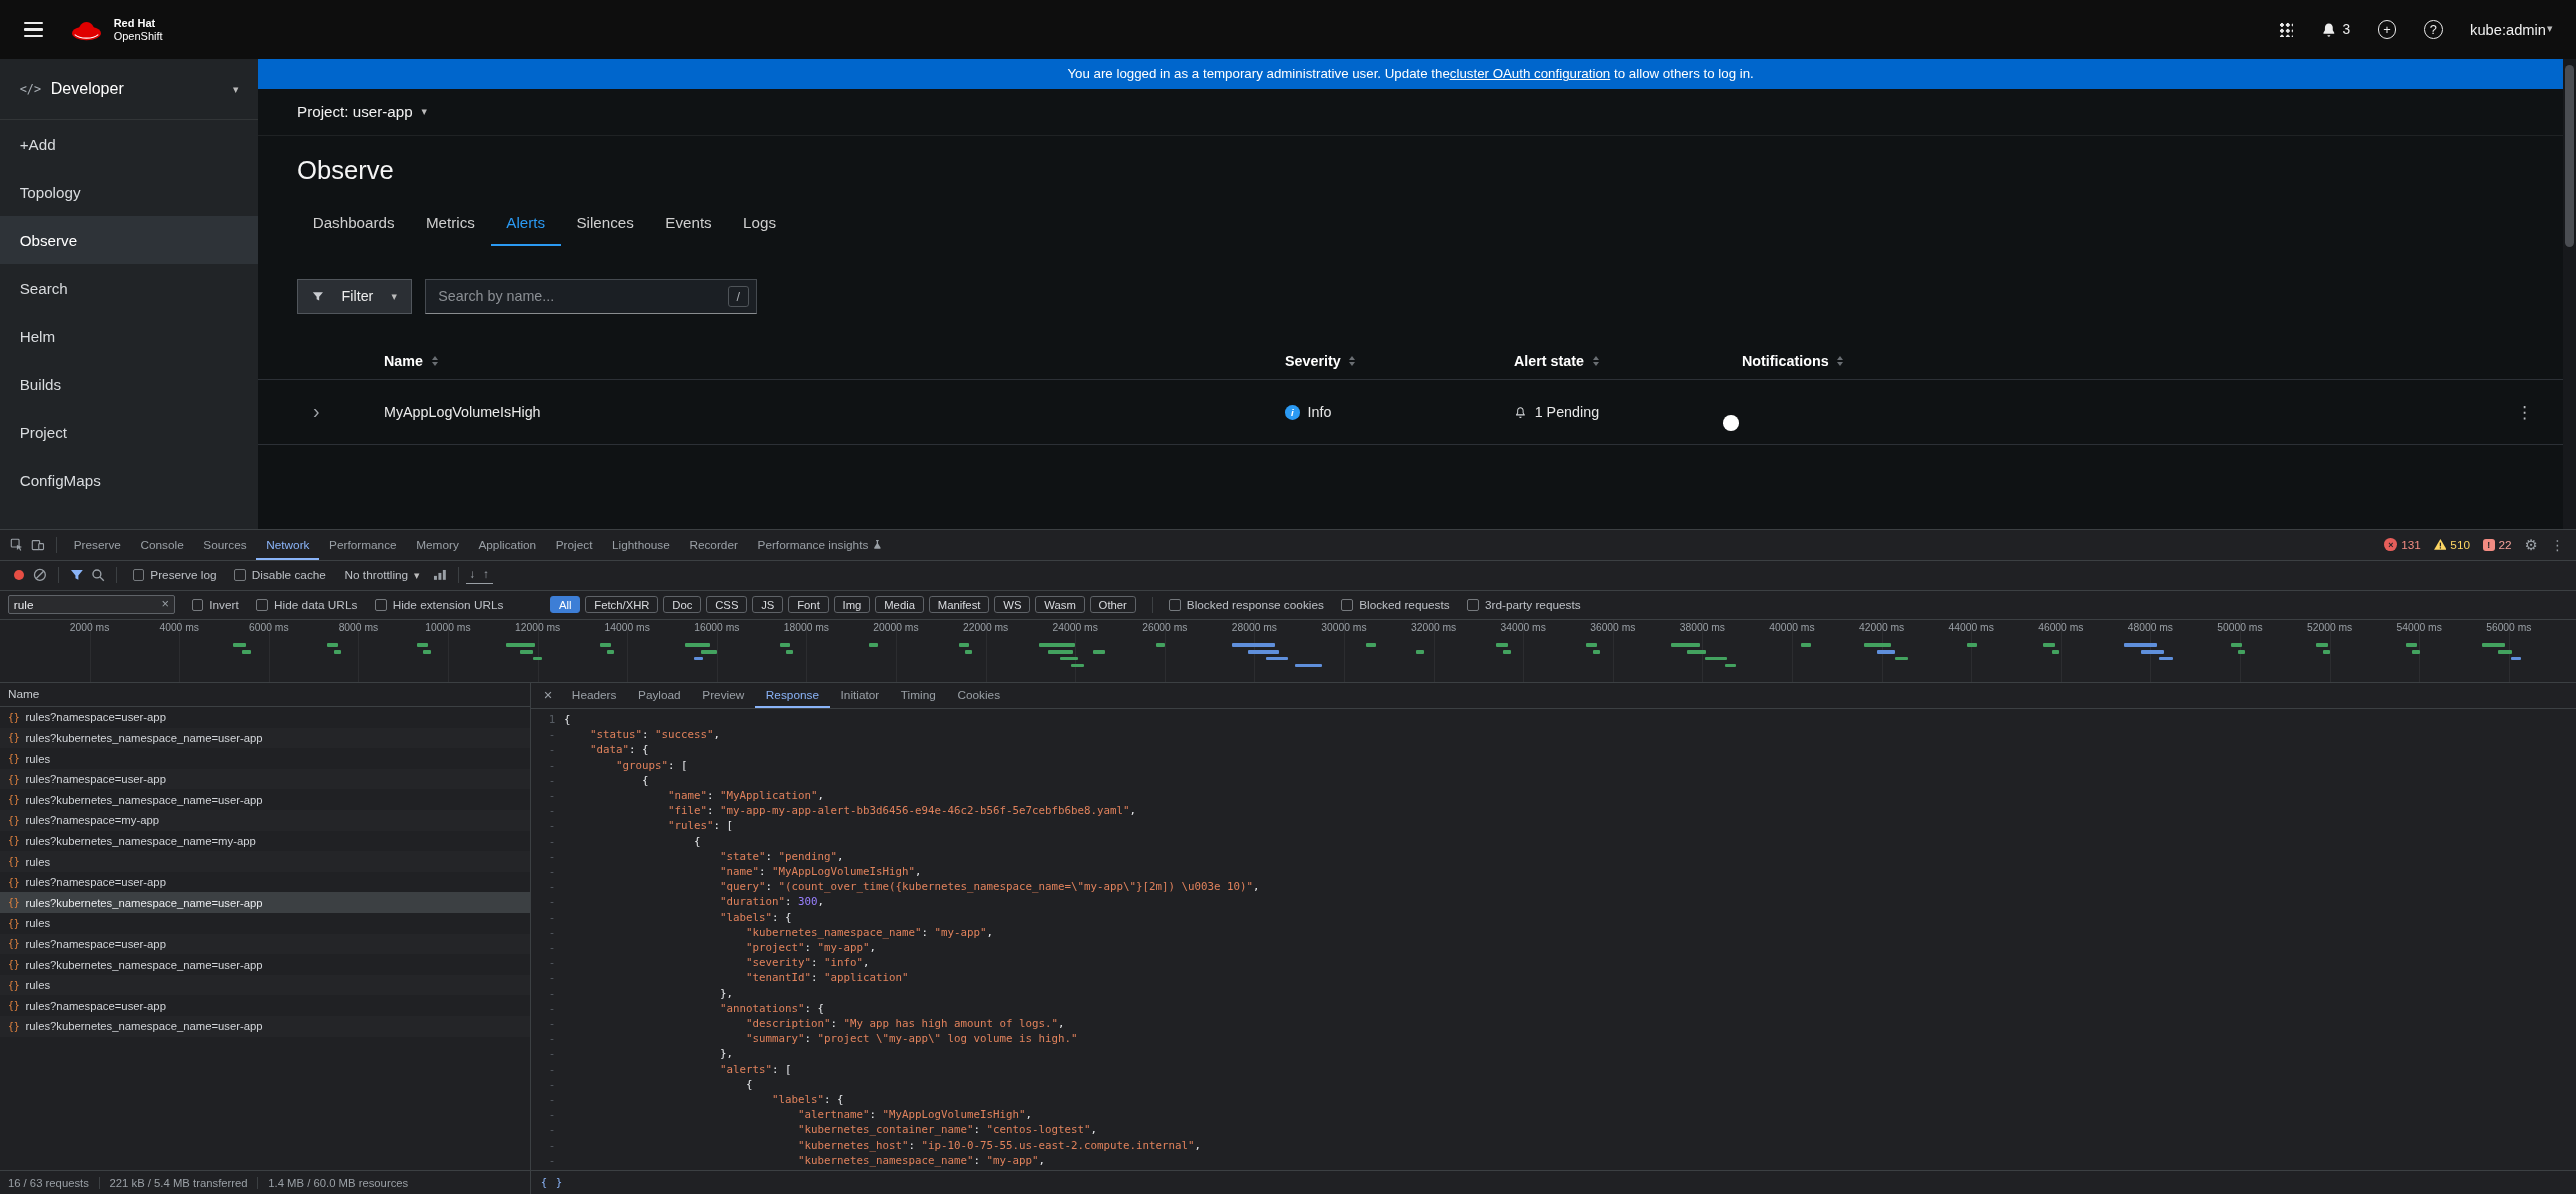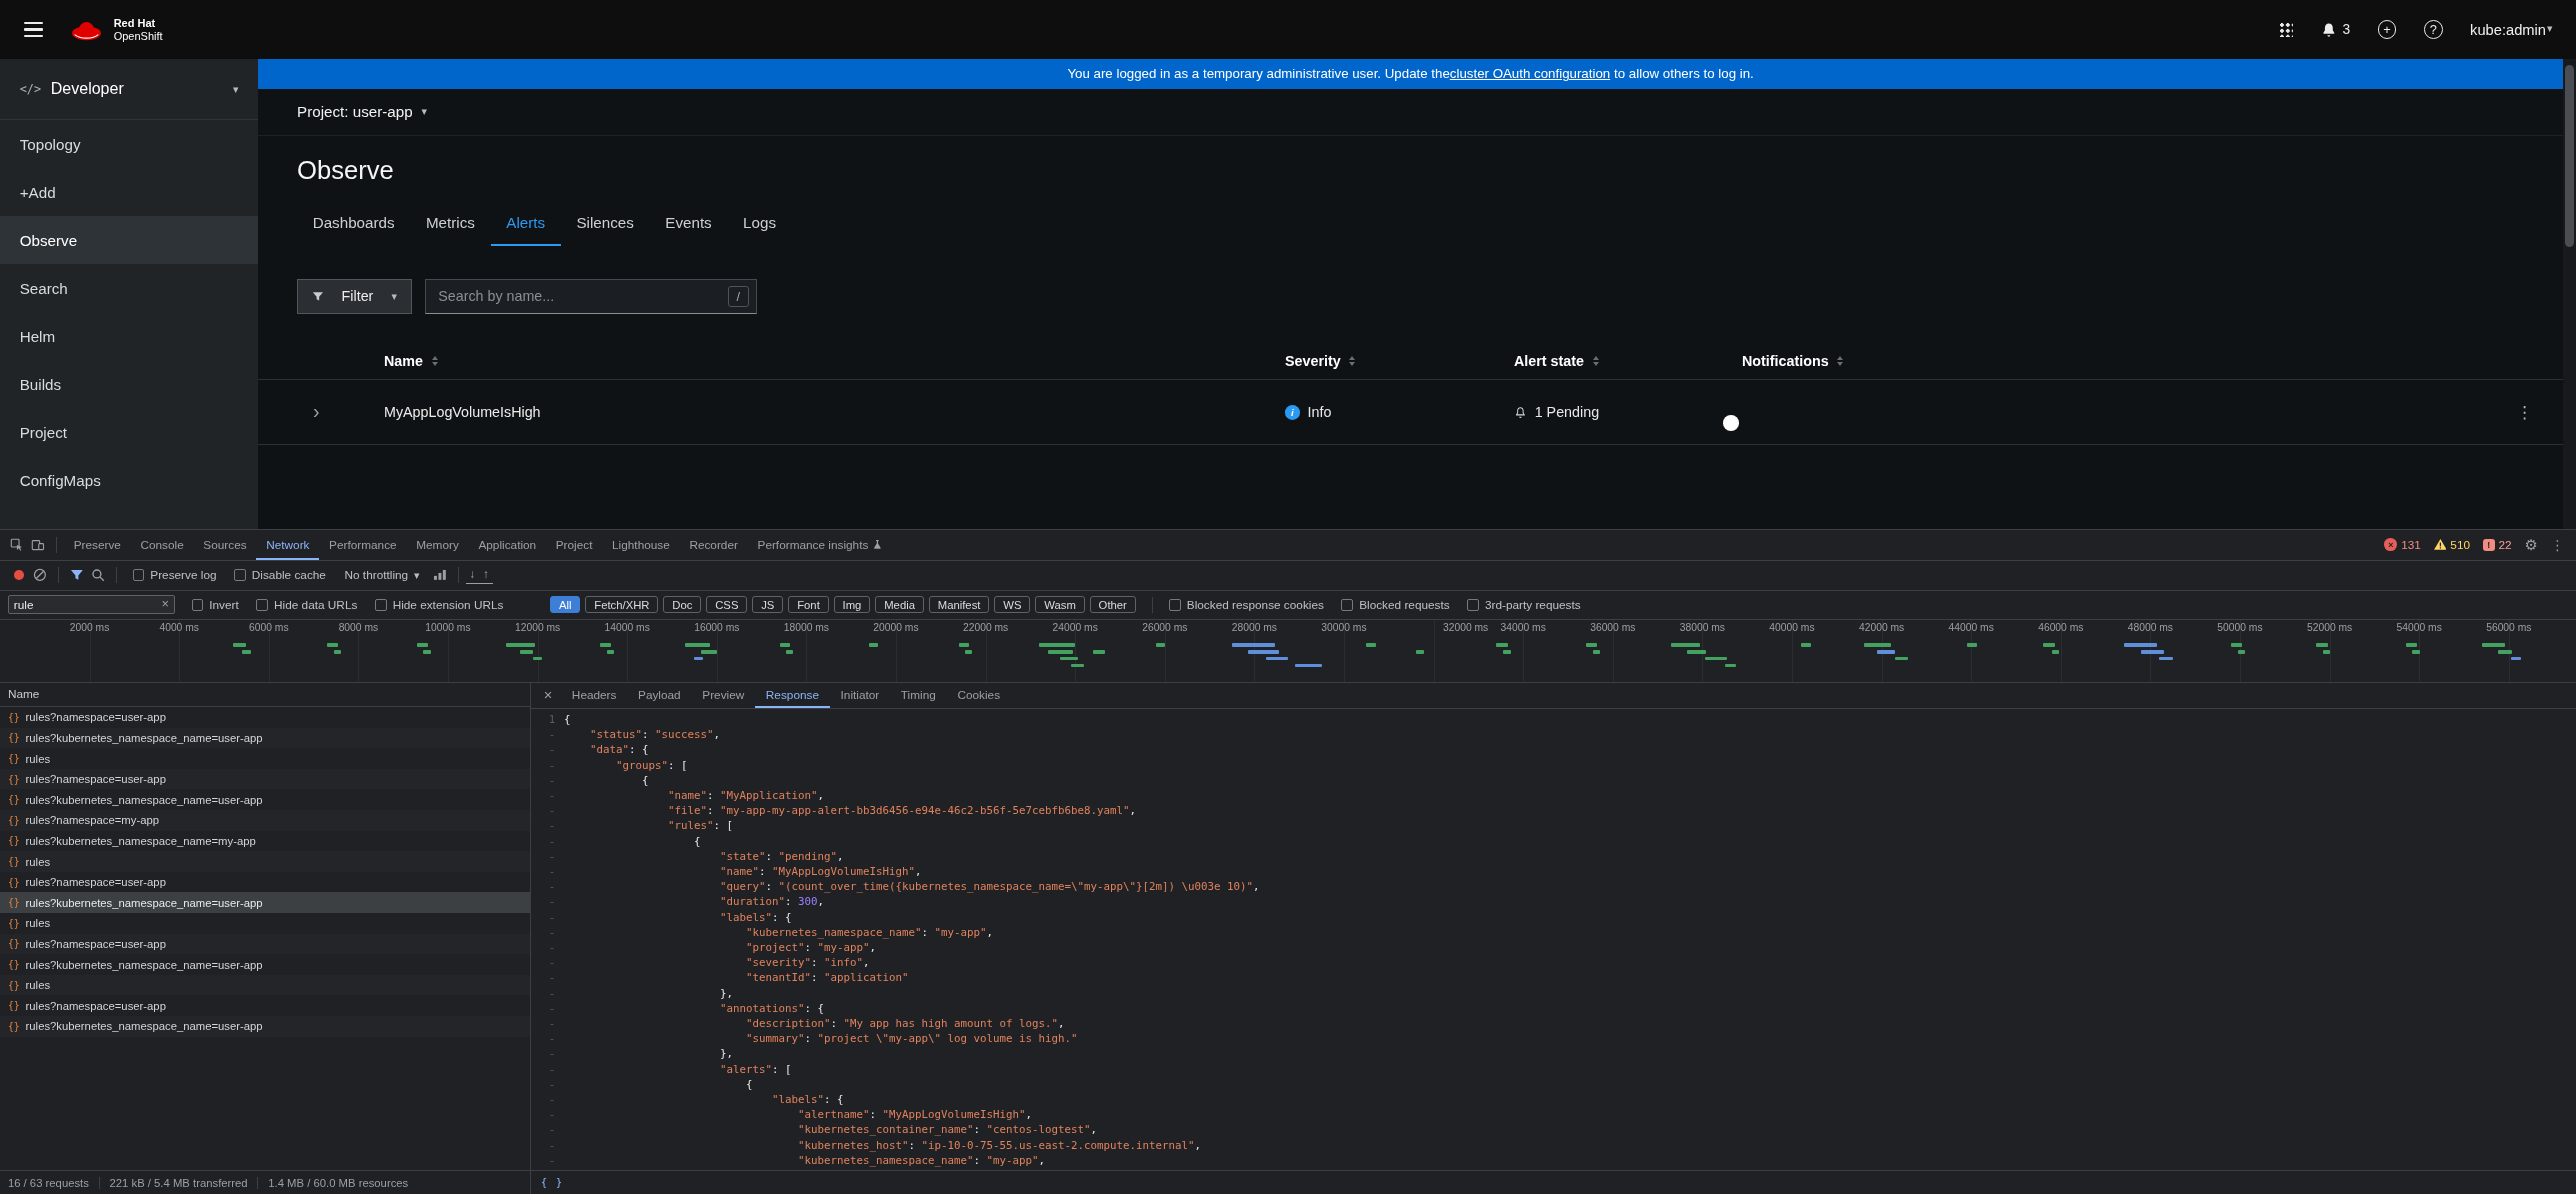--- a/index.html
+++ b/index.html
@@ -215,22 +215,22 @@
   </header>
 
   <div class="browser-body">
     <nav class="sidenav">
       <div class="perspective">
         <span class="persp-icon">&lt;/&gt;</span>
         <span>Developer</span>
         <span class="caret">▾</span>
       </div>
       <div class="nav-items">
+          <div class="nav-item">+Add</div>
           <div class="nav-item">Topology</div>
-          <div class="nav-item">+Add</div>
           <div class="nav-item active">Observe</div>
           <div class="nav-item">Search</div>
           <div class="nav-item">Helm</div>
           <div class="nav-item">Builds</div>
           <div class="nav-item">Project</div>
           <div class="nav-item">ConfigMaps</div>
         </div>
     </nav>
 
     <main class="content">
@@ -505,21 +505,21 @@
         <div class="tick-label" style="left: 38.2609%;">22000 ms</div>
         <div class="grid-line" style="left: 41.7391%;"></div>
         <div class="tick-label" style="left: 41.7391%;">24000 ms</div>
         <div class="grid-line" style="left: 45.2174%;"></div>
         <div class="tick-label" style="left: 45.2174%;">26000 ms</div>
         <div class="grid-line" style="left: 48.6957%;"></div>
         <div class="tick-label" style="left: 48.6957%;">28000 ms</div>
         <div class="grid-line" style="left: 52.1739%;"></div>
         <div class="tick-label" style="left: 52.1739%;">30000 ms</div>
         <div class="grid-line" style="left: 55.6522%;"></div>
-        <div class="tick-label" style="left: 55.6522%; margin-left: 32px;">32000 ms</div>
+        <div class="tick-label" style="left: 55.6522%;">32000 ms</div>
         <div class="grid-line" style="left: 59.1304%;"></div>
         <div class="tick-label" style="left: 59.1304%;">34000 ms</div>
         <div class="grid-line" style="left: 62.6087%;"></div>
         <div class="tick-label" style="left: 62.6087%;">36000 ms</div>
         <div class="grid-line" style="left: 66.087%;"></div>
         <div class="tick-label" style="left: 66.087%;">38000 ms</div>
         <div class="grid-line" style="left: 69.5652%;"></div>
         <div class="tick-label" style="left: 69.5652%;">40000 ms</div>
         <div class="grid-line" style="left: 73.0435%;"></div>
         <div class="tick-label" style="left: 73.0435%;">42000 ms</div>

